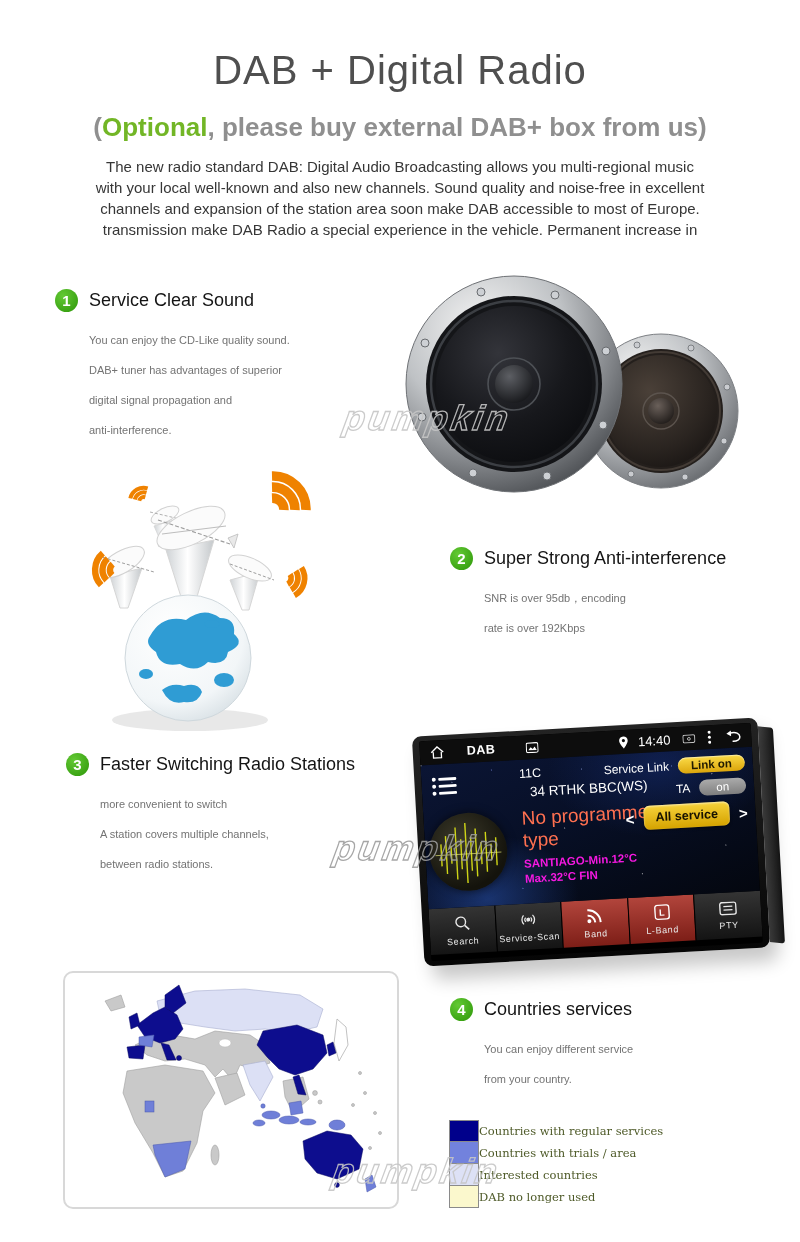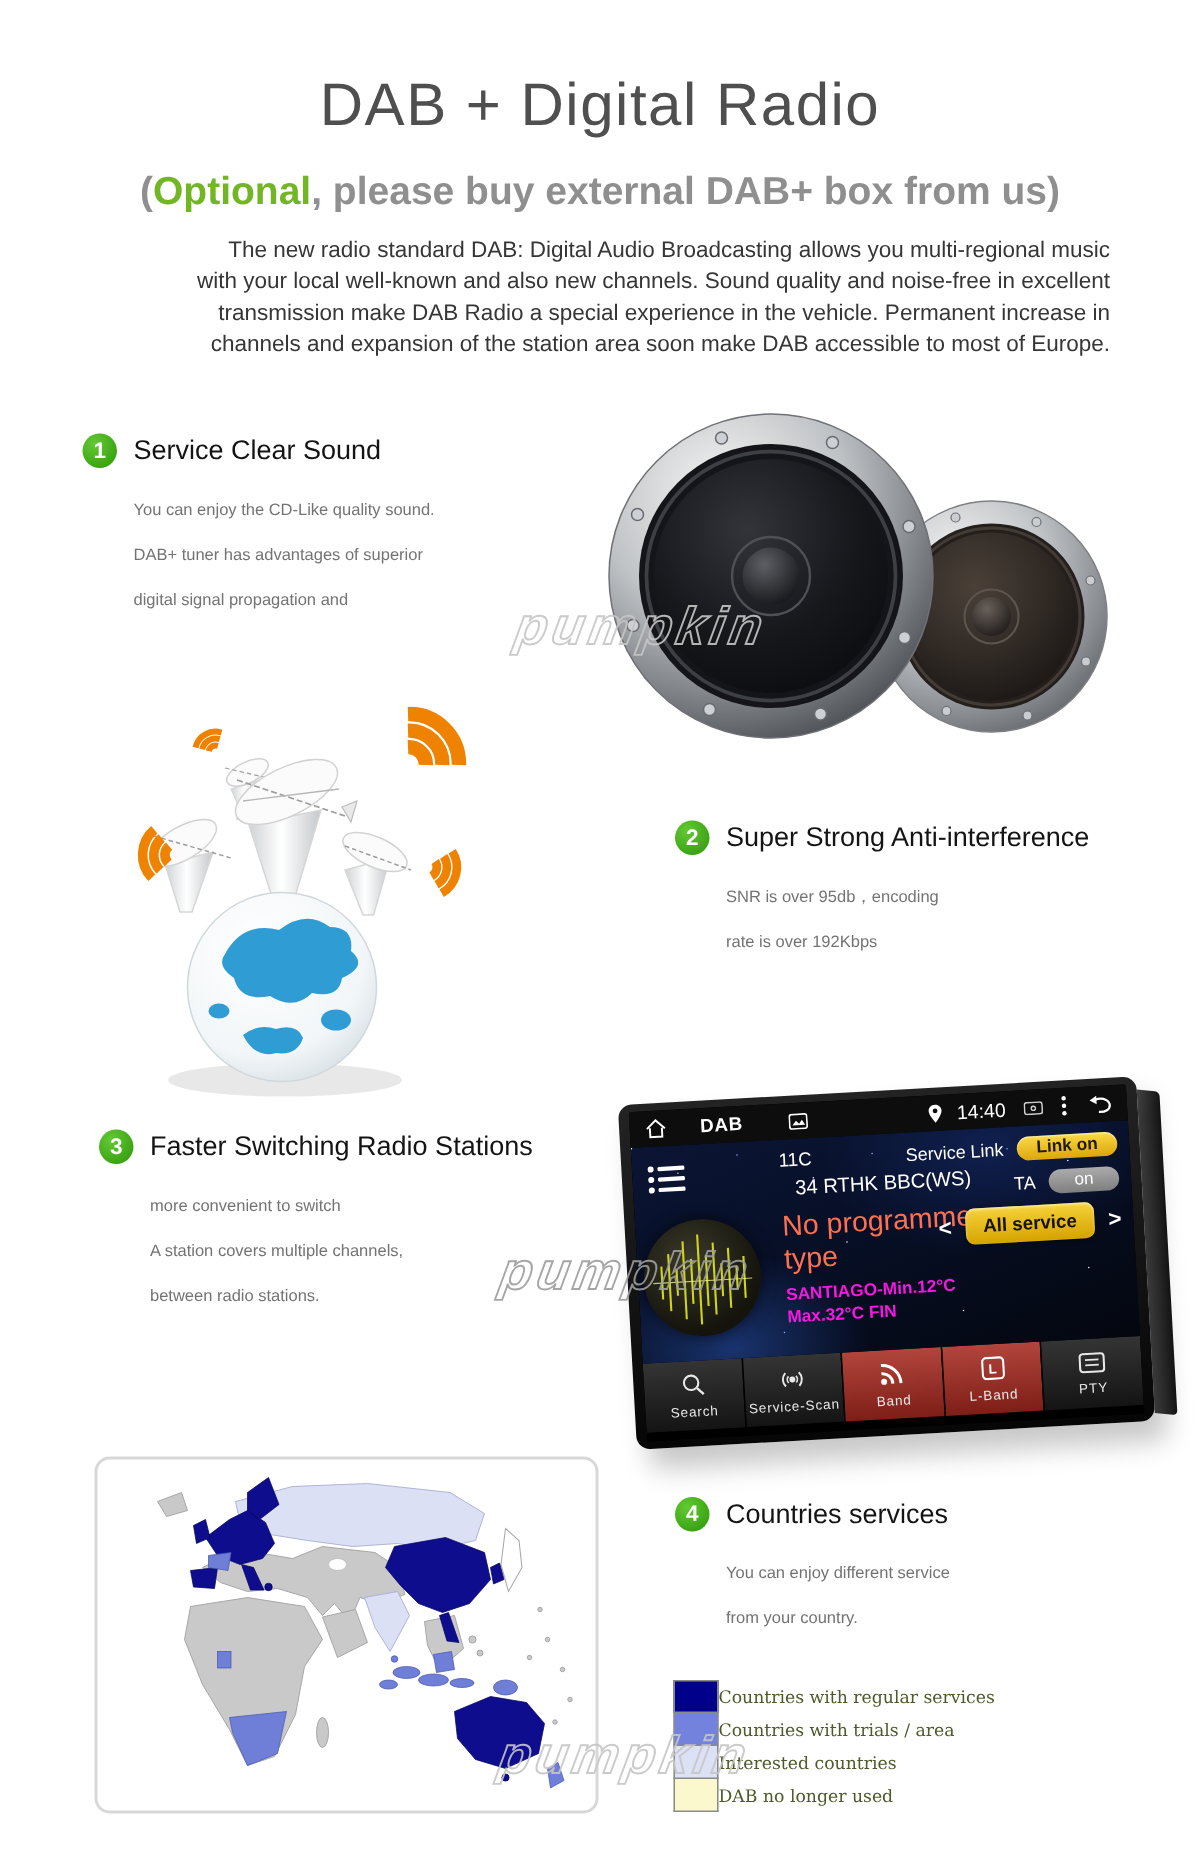--- a/index.html
+++ b/index.html
@@ -17,21 +17,21 @@
     text-align:center; font-size:40px; font-weight:300;
     color:#4f4f4f; letter-spacing:1px;
   }
   .subtitle{
     position:absolute; top:112px; left:0; width:800px;
     text-align:center; font-size:26px; font-weight:700; color:#8f8f8f;
   }
   .subtitle .hl{ color:#72b626; }
   .intro{
     position:absolute; top:156px; left:60px; width:680px;
-    text-align:right; font-size:15px; line-height:21px; color:#363636;
+    text-align:center; font-size:15px; line-height:21px; color:#363636;
   }
 
   
   .feature{ position:absolute; }
   .f-head{ display:flex; align-items:center; gap:11px; }
   .num-badge{
     width:23px; height:23px; border-radius:50%;
     background:radial-gradient(circle at 35% 30%, #63c934, #3aa313 75%);
     color:#fff; font-weight:bold; font-size:15px;
     text-align:center; line-height:23px; flex:0 0 auto;
@@ -162,33 +162,34 @@
   }
 </style>
 </head>
 <body>
 
 <h1 class="page-title">DAB + Digital Radio</h1>
 <div class="subtitle"><span>(</span><span class="hl">Optional</span><span>, please buy external DAB+ box from us)</span></div>
 <div class="intro">
   <div>The new radio standard DAB: Digital Audio Broadcasting allows you multi-regional music</div>
   <div>with your local well-known and also new channels. Sound quality and noise-free in excellent</div>
+  <div>channels and expansion of the station area soon make DAB accessible to most of Europe.</div>
   <div>transmission make DAB Radio a special experience in the vehicle. Permanent increase in</div>
-  <div>channels and expansion of the station area soon make DAB accessible to most of Europe.</div>
 </div>
 
 <div class="feature" id="feature1">
   <div class="f-head">
     <div class="num-badge">1</div>
     <div class="f-title">Service Clear Sound</div>
   </div>
   <div class="f-body">
     <div>You can enjoy the CD-Like quality sound.</div>
     <div>DAB+ tuner has advantages of superior</div>
     <div>digital signal propagation and</div>
+    <div>anti-interference.</div>
   </div>
 </div>
 
 <div class="speakers">
   <div class="spk" id="spk-small">
     <svg width="158" height="158" viewBox="0 0 158 158">
       <defs>
         <radialGradient id="ringB" cx="35%" cy="28%" r="85%">
           <stop offset="0%" stop-color="#f4f4f4"></stop>
             <stop offset="45%" stop-color="#c2c5c8"></stop>

